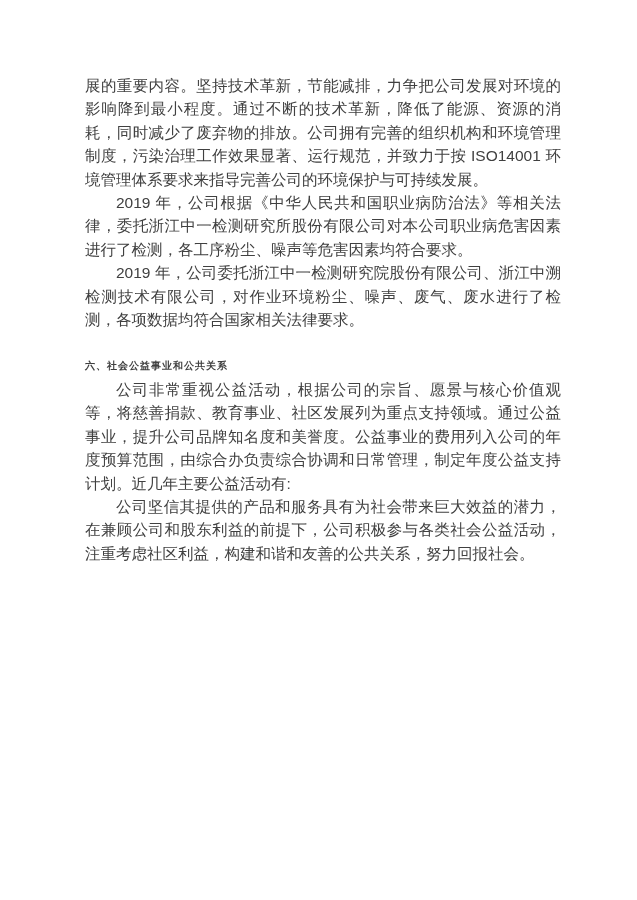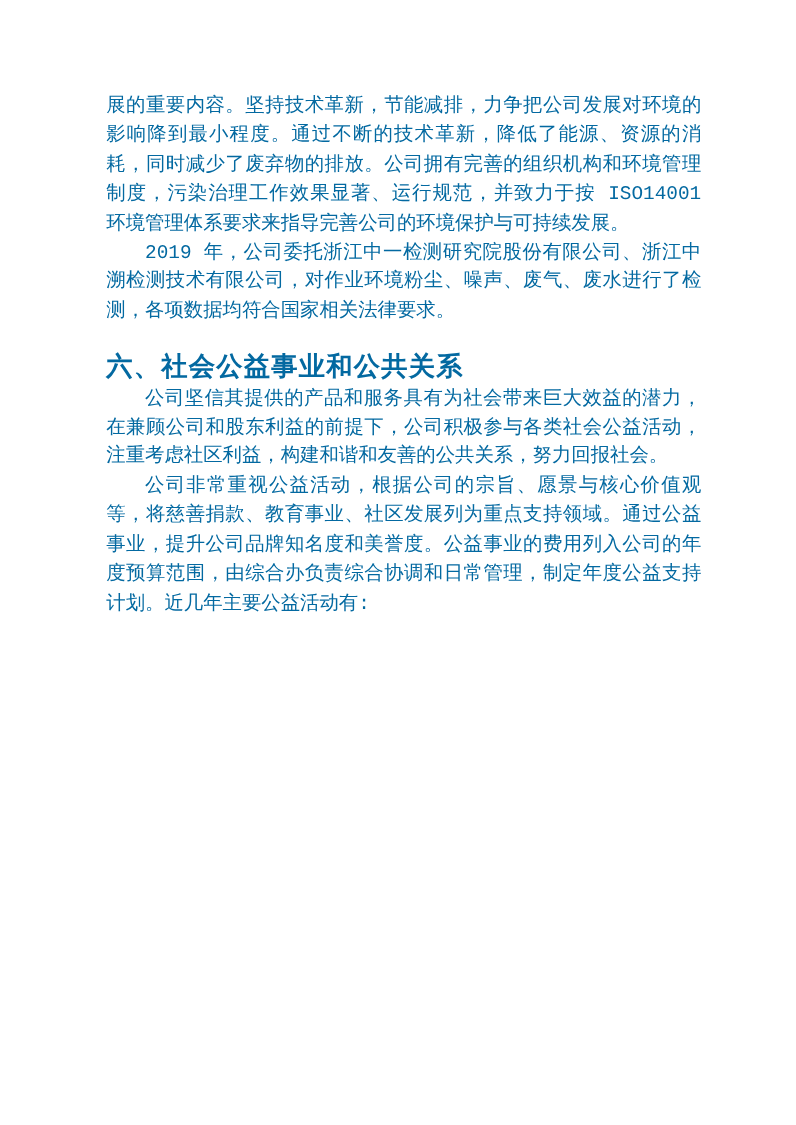--- a/index.html
+++ b/index.html
@@ -8,54 +8,55 @@
     background: #ffffff;
   }
   .page {
     position: relative;
     width: 637px;
     height: 900px;
     margin: 0 auto;
     background: #ffffff;
     box-sizing: border-box;
     padding: 74px 76px 12px 85px;
-    font-family: Liberation Mono, monospace;
-    color: #0369a1;
+    font-family: Liberation Sans, sans-serif;
+    color: #404040;
     font-size: 15.5px;
     line-height: 23.4px;
     text-align: justify;
     overflow: hidden;
   }
   .para {
     margin: 0;
     text-indent: 2em;
     word-break: break-all;
   }
   .para.continuation {
     text-indent: 0;
   }
   .section-heading {
     margin: 23px 0 0 0;
-    font-size: 21px;
+    font-size: 10px;
     line-height: 23.4px;
     font-weight: bold;
     text-align: left;
     letter-spacing: 1px;
   }
 </style>
 </head>
 <body>
 
 <div class="page">
 
   <p class="para continuation">展的重要内容。坚持技术革新，节能减排，力争把公司发展对环境的影响降到最小程度。通过不断的技术革新，降低了能源、资源的消耗，同时减少了废弃物的排放。公司拥有完善的组织机构和环境管理制度，污染治理工作效果显著、运行规范，并致力于按 ISO14001 环境管理体系要求来指导完善公司的环境保护与可持续发展。</p>
 
+  <p class="para">2019 年，公司根据《中华人民共和国职业病防治法》等相关法律，委托浙江中一检测研究所股份有限公司对本公司职业病危害因素进行了检测，各工序粉尘、噪声等危害因素均符合要求。</p>
 
   <p class="para">2019 年，公司委托浙江中一检测研究院股份有限公司、浙江中溯检测技术有限公司，对作业环境粉尘、噪声、废气、废水进行了检测，各项数据均符合国家相关法律要求。</p>
 
 
   <h2 class="section-heading">六、社会公益事业和公共关系</h2>
 
+  <p class="para">公司非常重视公益活动，根据公司的宗旨、愿景与核心价值观等，将慈善捐款、教育事业、社区发展列为重点支持领域。通过公益事业，提升公司品牌知名度和美誉度。公益事业的费用列入公司的年度预算范围，由综合办负责综合协调和日常管理，制定年度公益支持计划。近几年主要公益活动有:</p>
+
   <p class="para">公司坚信其提供的产品和服务具有为社会带来巨大效益的潜力，在兼顾公司和股东利益的前提下，公司积极参与各类社会公益活动，注重考虑社区利益，构建和谐和友善的公共关系，努力回报社会。</p>
-
-  <p class="para">公司非常重视公益活动，根据公司的宗旨、愿景与核心价值观等，将慈善捐款、教育事业、社区发展列为重点支持领域。通过公益事业，提升公司品牌知名度和美誉度。公益事业的费用列入公司的年度预算范围，由综合办负责综合协调和日常管理，制定年度公益支持计划。近几年主要公益活动有:</p>
 
 </div>
 
 </body></html>

